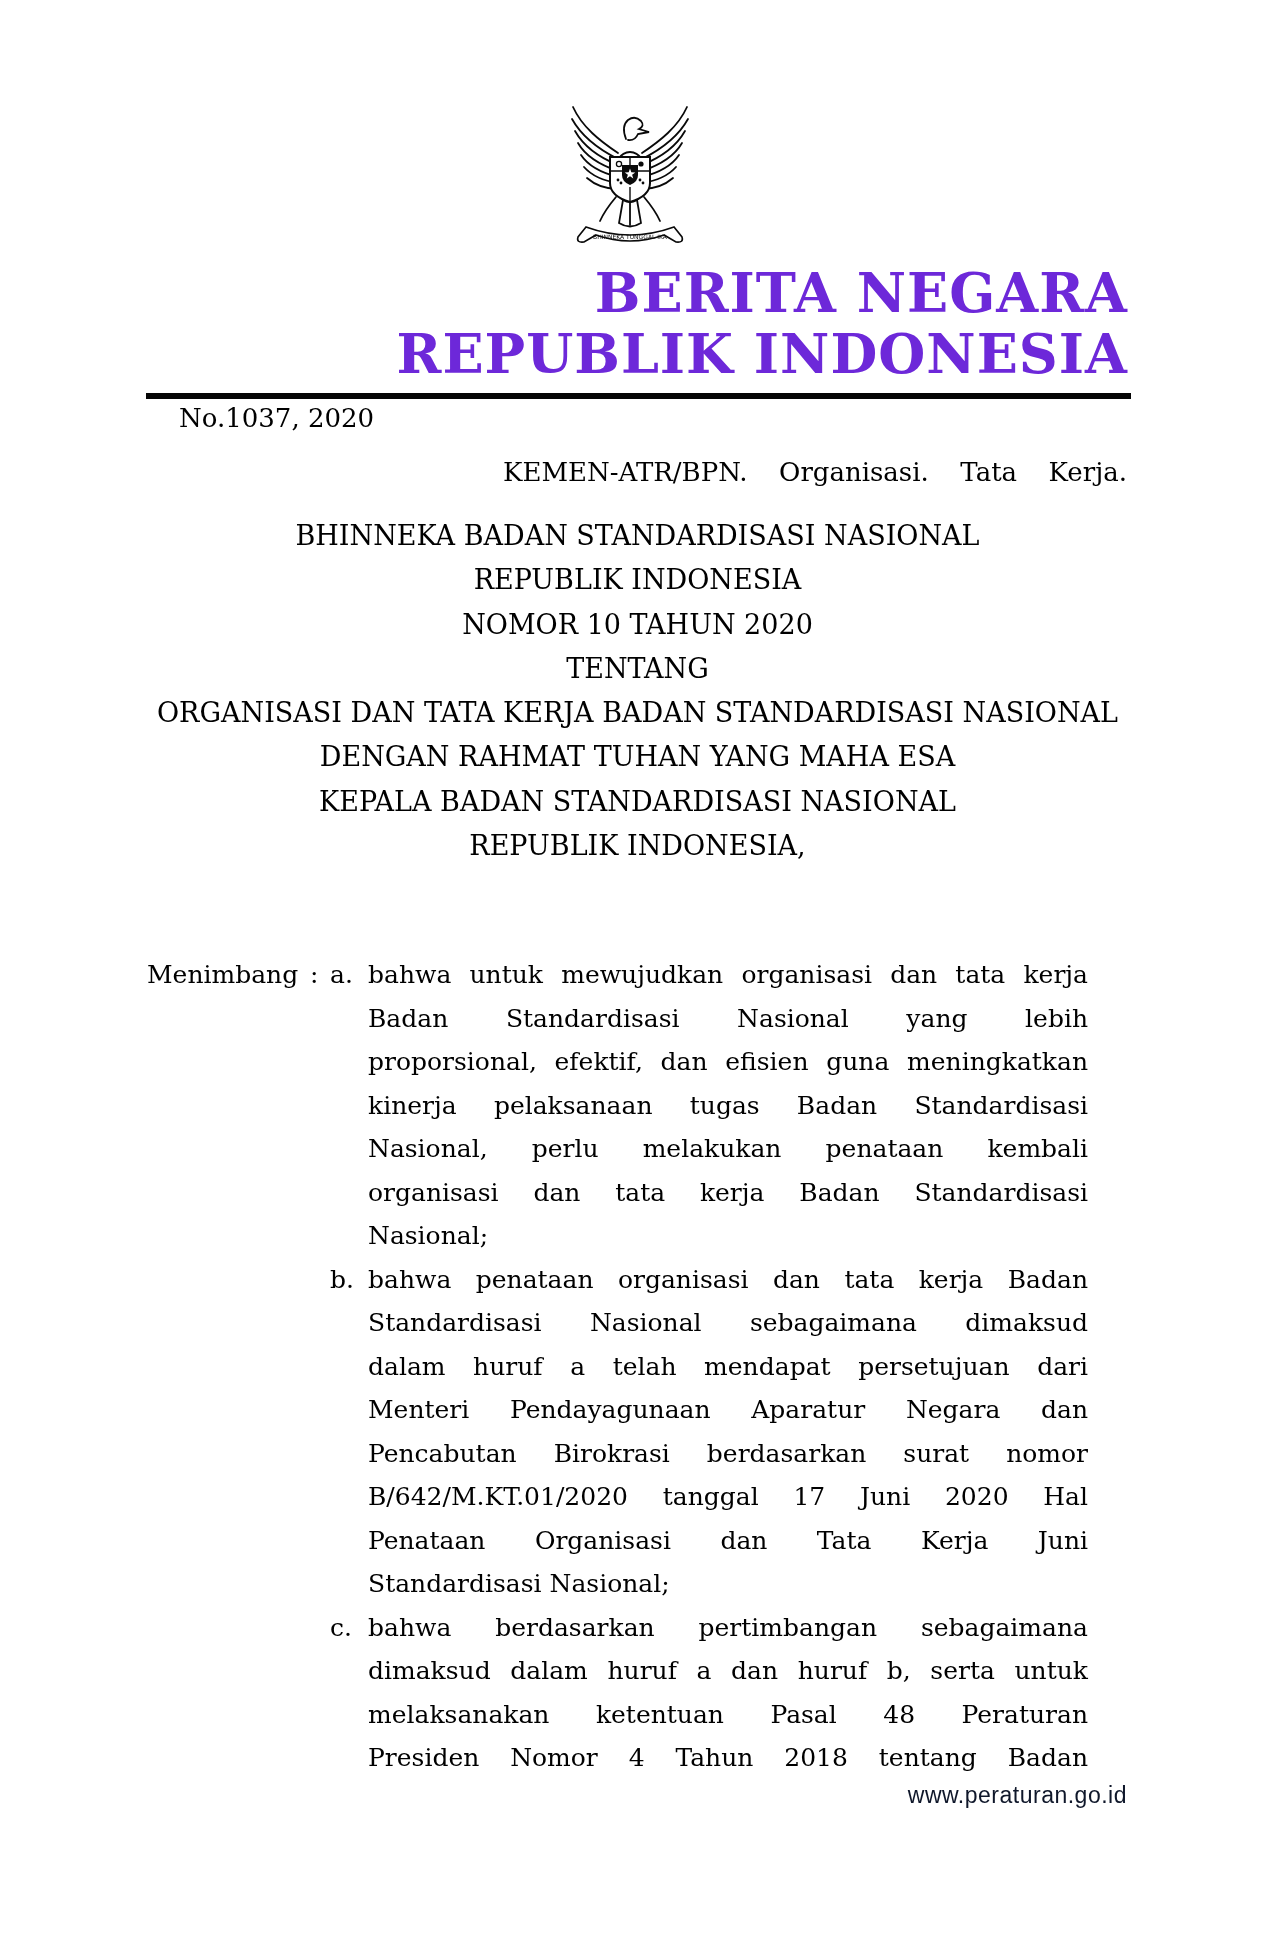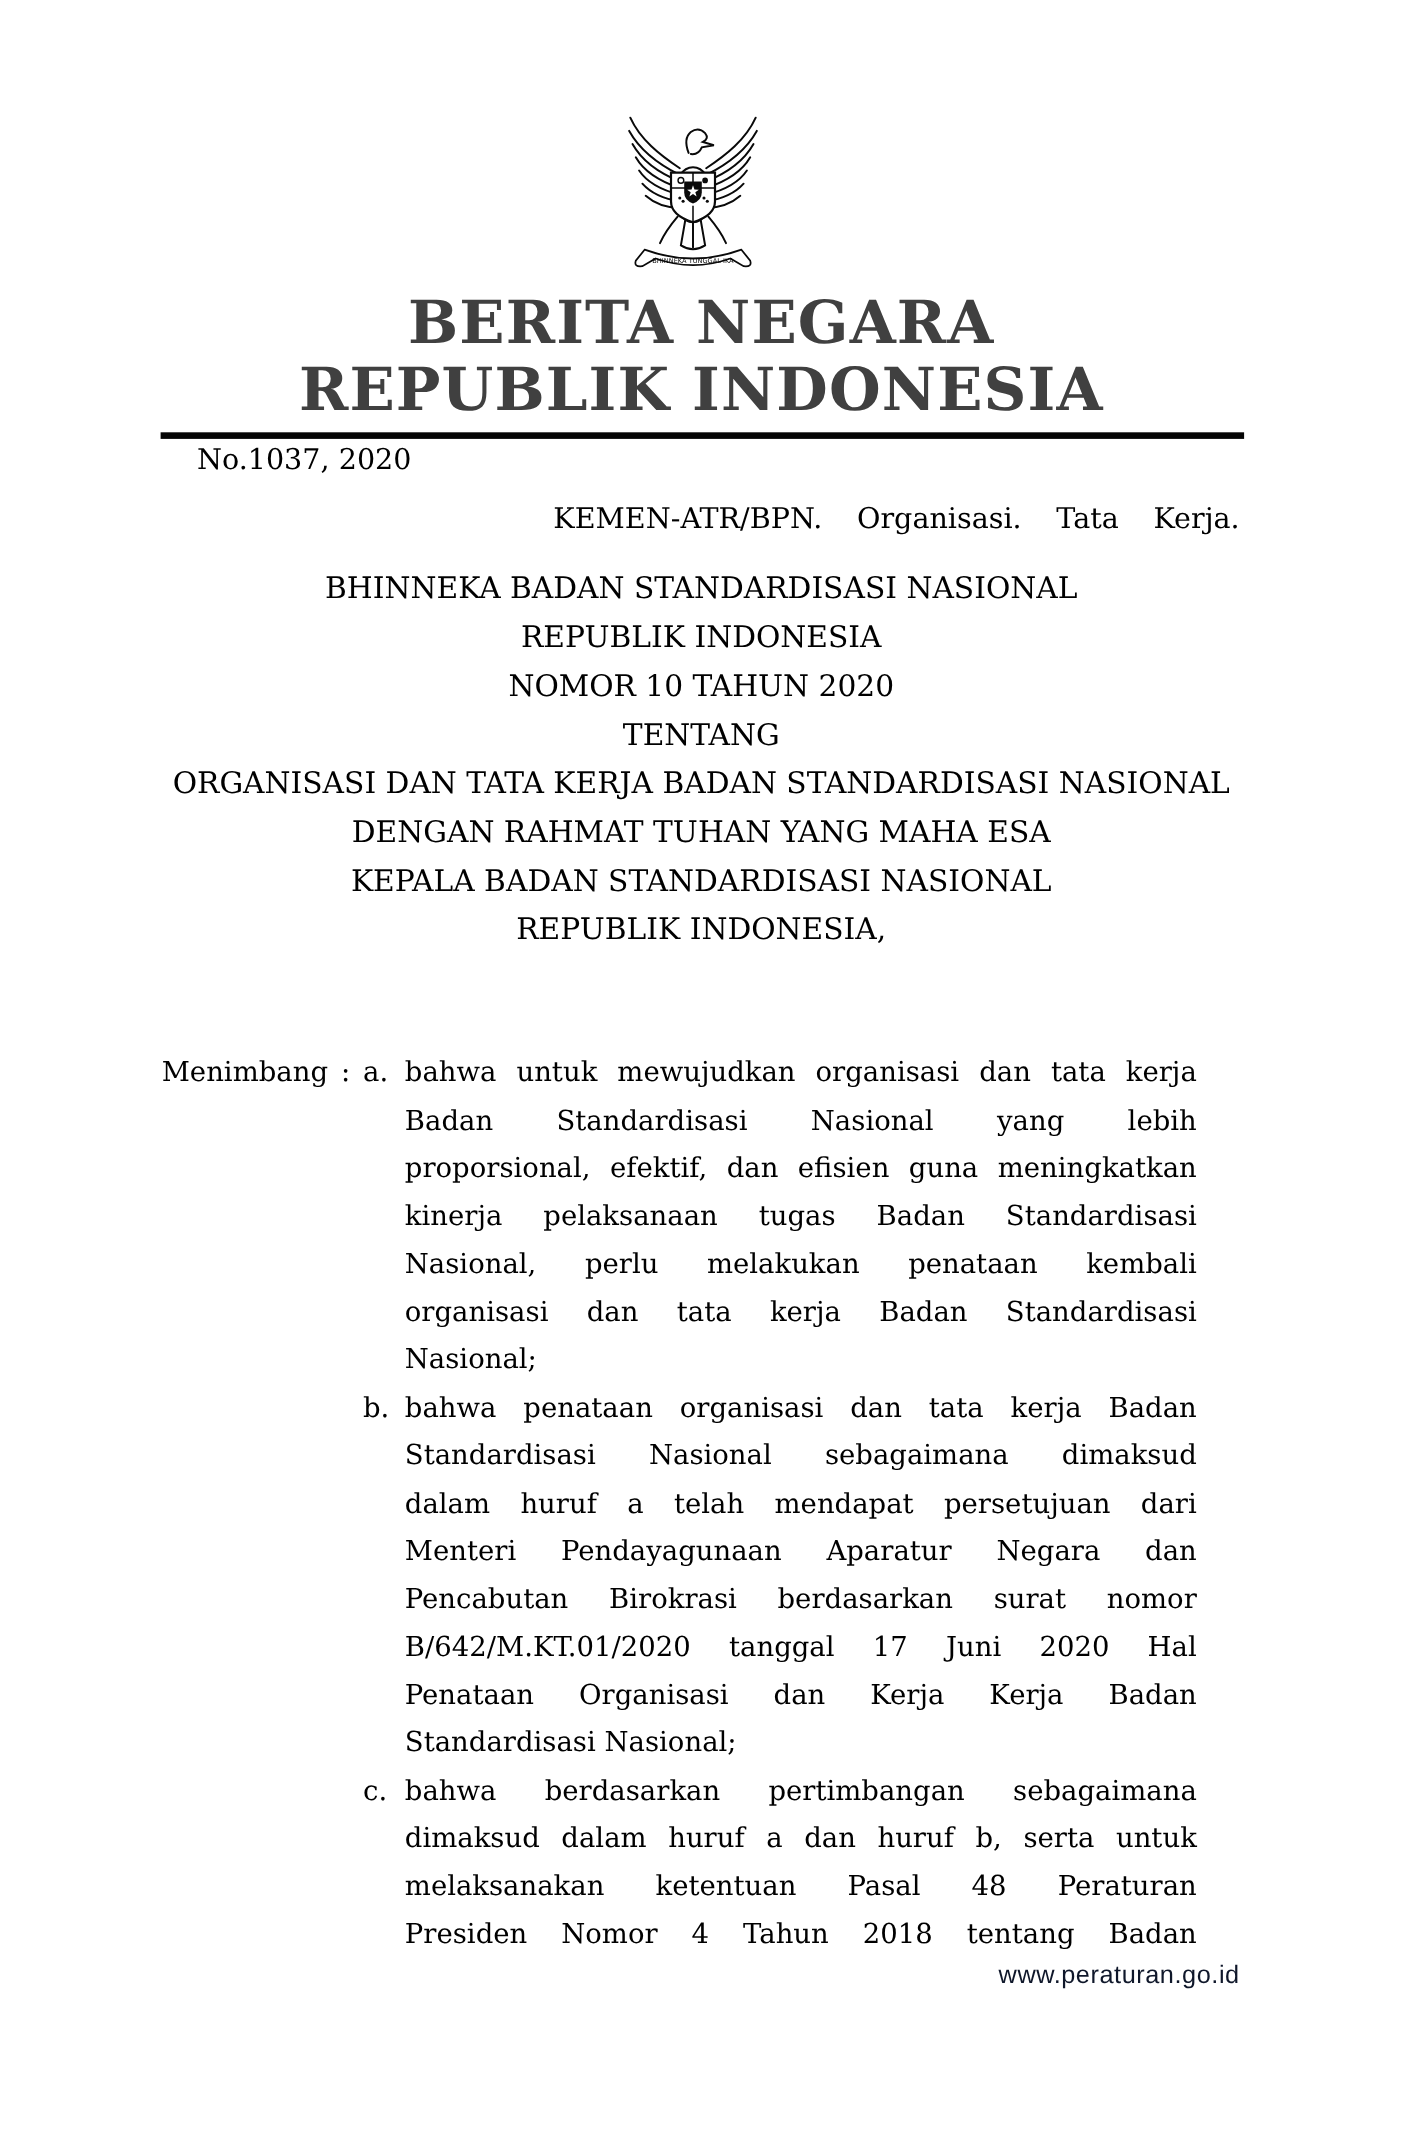--- a/index.html
+++ b/index.html
@@ -10,21 +10,21 @@
     overflow:hidden;
   }
 
   
   .emblem { position:absolute; left:560px; top:98px; width:140px; height:160px; }
   .emblem svg { width:100%; height:100%; }
 
   
   .masthead {
     position:absolute; left:147px; top:263px; width:981px;
-    text-align:center; font-weight:bold; color:#404040;
+    text-align:right; font-weight:bold; color:#6d28d9;
   }
   .masthead .m-line { font-size:54px; line-height:61px; letter-spacing:1px; white-space:nowrap; }
 
   
   .rule { position:absolute; left:146px; top:393px; width:985px; height:6px; background:#050505; }
 
   
   .meta-row { position:absolute; left:147px; top:400px; width:981px; font-size:26px; line-height:37px; }
   .meta-number { position:absolute; left:0; top:0; white-space:nowrap;margin-left:32px; }
   .meta-subject { position:absolute; left:356px; top:14px; width:624px;margin-top:40px; }
@@ -157,21 +157,21 @@
 
       <div class="cons-item">
         <div class="cons-letter">b.</div>
         <div class="cons-lines">
             <div class="jline">bahwa penataan organisasi dan tata kerja Badan</div>
             <div class="jline">Standardisasi Nasional sebagaimana dimaksud</div>
             <div class="jline">dalam huruf a telah mendapat persetujuan dari</div>
             <div class="jline">Menteri Pendayagunaan Aparatur Negara dan</div>
             <div class="jline">Pencabutan Birokrasi berdasarkan surat nomor</div>
             <div class="jline">B/642/M.KT.01/2020 tanggal 17 Juni 2020 Hal</div>
-            <div class="jline">Penataan Organisasi dan Kerja Kerja Badan</div>
+            <div class="jline">Penataan Organisasi dan Tata Kerja Juni</div>
             <div class="jline last">Standardisasi Nasional;</div>
           </div>
       </div>
 
       <div class="cons-item">
         <div class="cons-letter">c.</div>
         <div class="cons-lines">
             <div class="jline">bahwa berdasarkan pertimbangan sebagaimana</div>
             <div class="jline">dimaksud dalam huruf a dan huruf b, serta untuk</div>
             <div class="jline">melaksanakan ketentuan Pasal 48 Peraturan</div>

